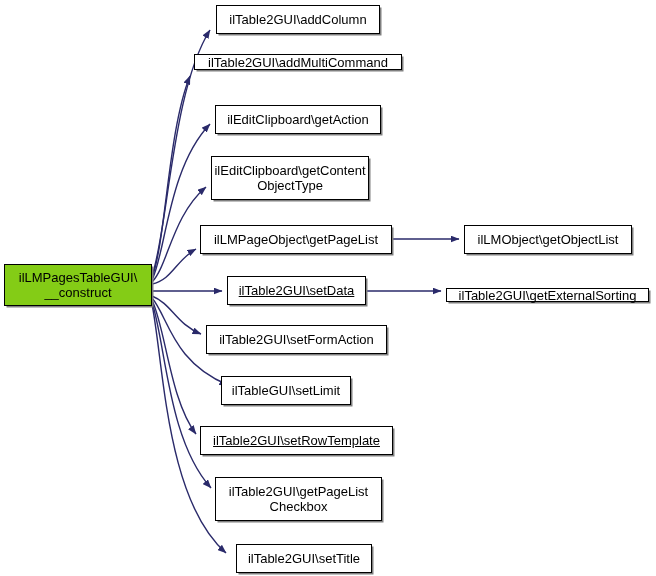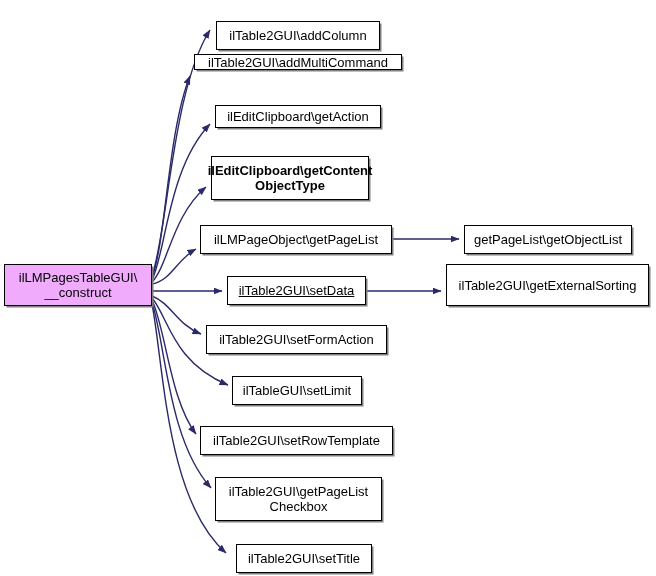--- a/index.html
+++ b/index.html
@@ -32,21 +32,21 @@
     justify-content: center;
     text-align: center;
     font-size: 13px;
     line-height: 15px;
     color: #000000;
     white-space: pre-line;
     box-shadow: 2px 2px 0 -0.5px #808080;
     z-index: 2;
   }
   .node.root {
-    background: #f0abfc;
+    background: #84cc16;
     font-weight: normal;
   }
   .node-label {
     display: block;
     padding: 0 4px;
   }
 </style>
 </head>
 <body>
 
@@ -69,29 +69,29 @@
         <path d="M152,300 C166,330 170,400 196,434" fill="none" stroke="#2a2a6a" stroke-width="1.4" marker-end="url(#arrowhead)"></path>
         <path d="M152,302 C166,346 168,440 211,488" fill="none" stroke="#2a2a6a" stroke-width="1.4" marker-end="url(#arrowhead)"></path>
         <path d="M152,304 C164,366 166,500 226,553" fill="none" stroke="#2a2a6a" stroke-width="1.4" marker-end="url(#arrowhead)"></path>
         <path d="M392,239 L459,239" fill="none" stroke="#2a2a6a" stroke-width="1.4" marker-end="url(#arrowhead)"></path>
         <path d="M366,291 L441,291" fill="none" stroke="#2a2a6a" stroke-width="1.4" marker-end="url(#arrowhead)"></path>
       </g>
   </svg>
   <div id="nodes">
       <div class="node root" style="left: 4px; top: 264px; width: 148px; height: 42px;"><span class="node-label">ilLMPagesTableGUI\
 __construct</span></div>
-      <div class="node" style="left: 216px; top: 21px; width: 164px; height: 29px;"><span class="node-label">ilTable2GUI\addColumn</span></div>
+      <div class="node" style="left: 216px; top: 5px; width: 164px; height: 29px;"><span class="node-label">ilTable2GUI\addColumn</span></div>
       <div class="node" style="left: 194px; top: 54px; width: 208px; height: 16px;"><span class="node-label">ilTable2GUI\addMultiCommand</span></div>
-      <div class="node" style="left: 215px; top: 105px; width: 166px; height: 23px;"><span class="node-label">ilEditClipboard\getAction</span></div>
-      <div class="node" style="left: 211px; top: 156px; width: 158px; height: 44px; font-weight: bold;"><span class="node-label">ilEditClipboard\getContent
+      <div class="node" style="left: 215px; top: 105px; width: 166px; height: 29px;"><span class="node-label">ilEditClipboard\getAction</span></div>
+      <div class="node" style="left: 211px; top: 156px; width: 158px; height: 44px;"><span class="node-label">ilEditClipboard\getContent
 ObjectType</span></div>
       <div class="node" style="left: 200px; top: 225px; width: 192px; height: 29px; text-align: right;"><span class="node-label">ilLMPageObject\getPageList</span></div>
       <div class="node" style="left: 227px; top: 276px; width: 139px; height: 29px; text-decoration: underline;"><span class="node-label">ilTable2GUI\setData</span></div>
       <div class="node" style="left: 206px; top: 325px; width: 181px; height: 29px; justify-content: center;"><span class="node-label">ilTable2GUI\setFormAction</span></div>
-      <div class="node" style="left: 232px; top: 376px; width: 130px; height: 29px;"><span class="node-label">ilTableGUI\setLimit</span></div>
-      <div class="node" style="left: 200px; top: 426px; width: 193px; height: 29px;"><span class="node-label">ilTable2GUI\setRowTemplate</span></div>
+      <div class="node" style="left: 221px; top: 376px; width: 130px; height: 29px;"><span class="node-label">ilTableGUI\setLimit</span></div>
+      <div class="node" style="left: 200px; top: 426px; width: 193px; height: 29px; text-decoration: underline;"><span class="node-label">ilTable2GUI\setRowTemplate</span></div>
       <div class="node" style="left: 215px; top: 477px; width: 167px; height: 44px;"><span class="node-label">ilTable2GUI\getPageList
 Checkbox</span></div>
       <div class="node" style="left: 236px; top: 544px; width: 136px; height: 29px;"><span class="node-label">ilTable2GUI\setTitle</span></div>
-      <div class="node" style="left: 464px; top: 225px; width: 168px; height: 29px;"><span class="node-label">getPageList\getObjectList</span></div>
-      <div class="node" style="left: 446px; top: 264px; width: 203px; height: 42px;"><span class="node-label">ilTable2GUI\getExternalSorting</span></div>
+      <div class="node" style="left: 464px; top: 225px; width: 168px; height: 29px;"><span class="node-label">ilLMObject\getObjectList</span></div>
+      <div class="node" style="left: 446px; top: 288px; width: 203px; height: 14px;"><span class="node-label">ilTable2GUI\getExternalSorting</span></div>
     </div>
 </div>
 
 </body></html>

